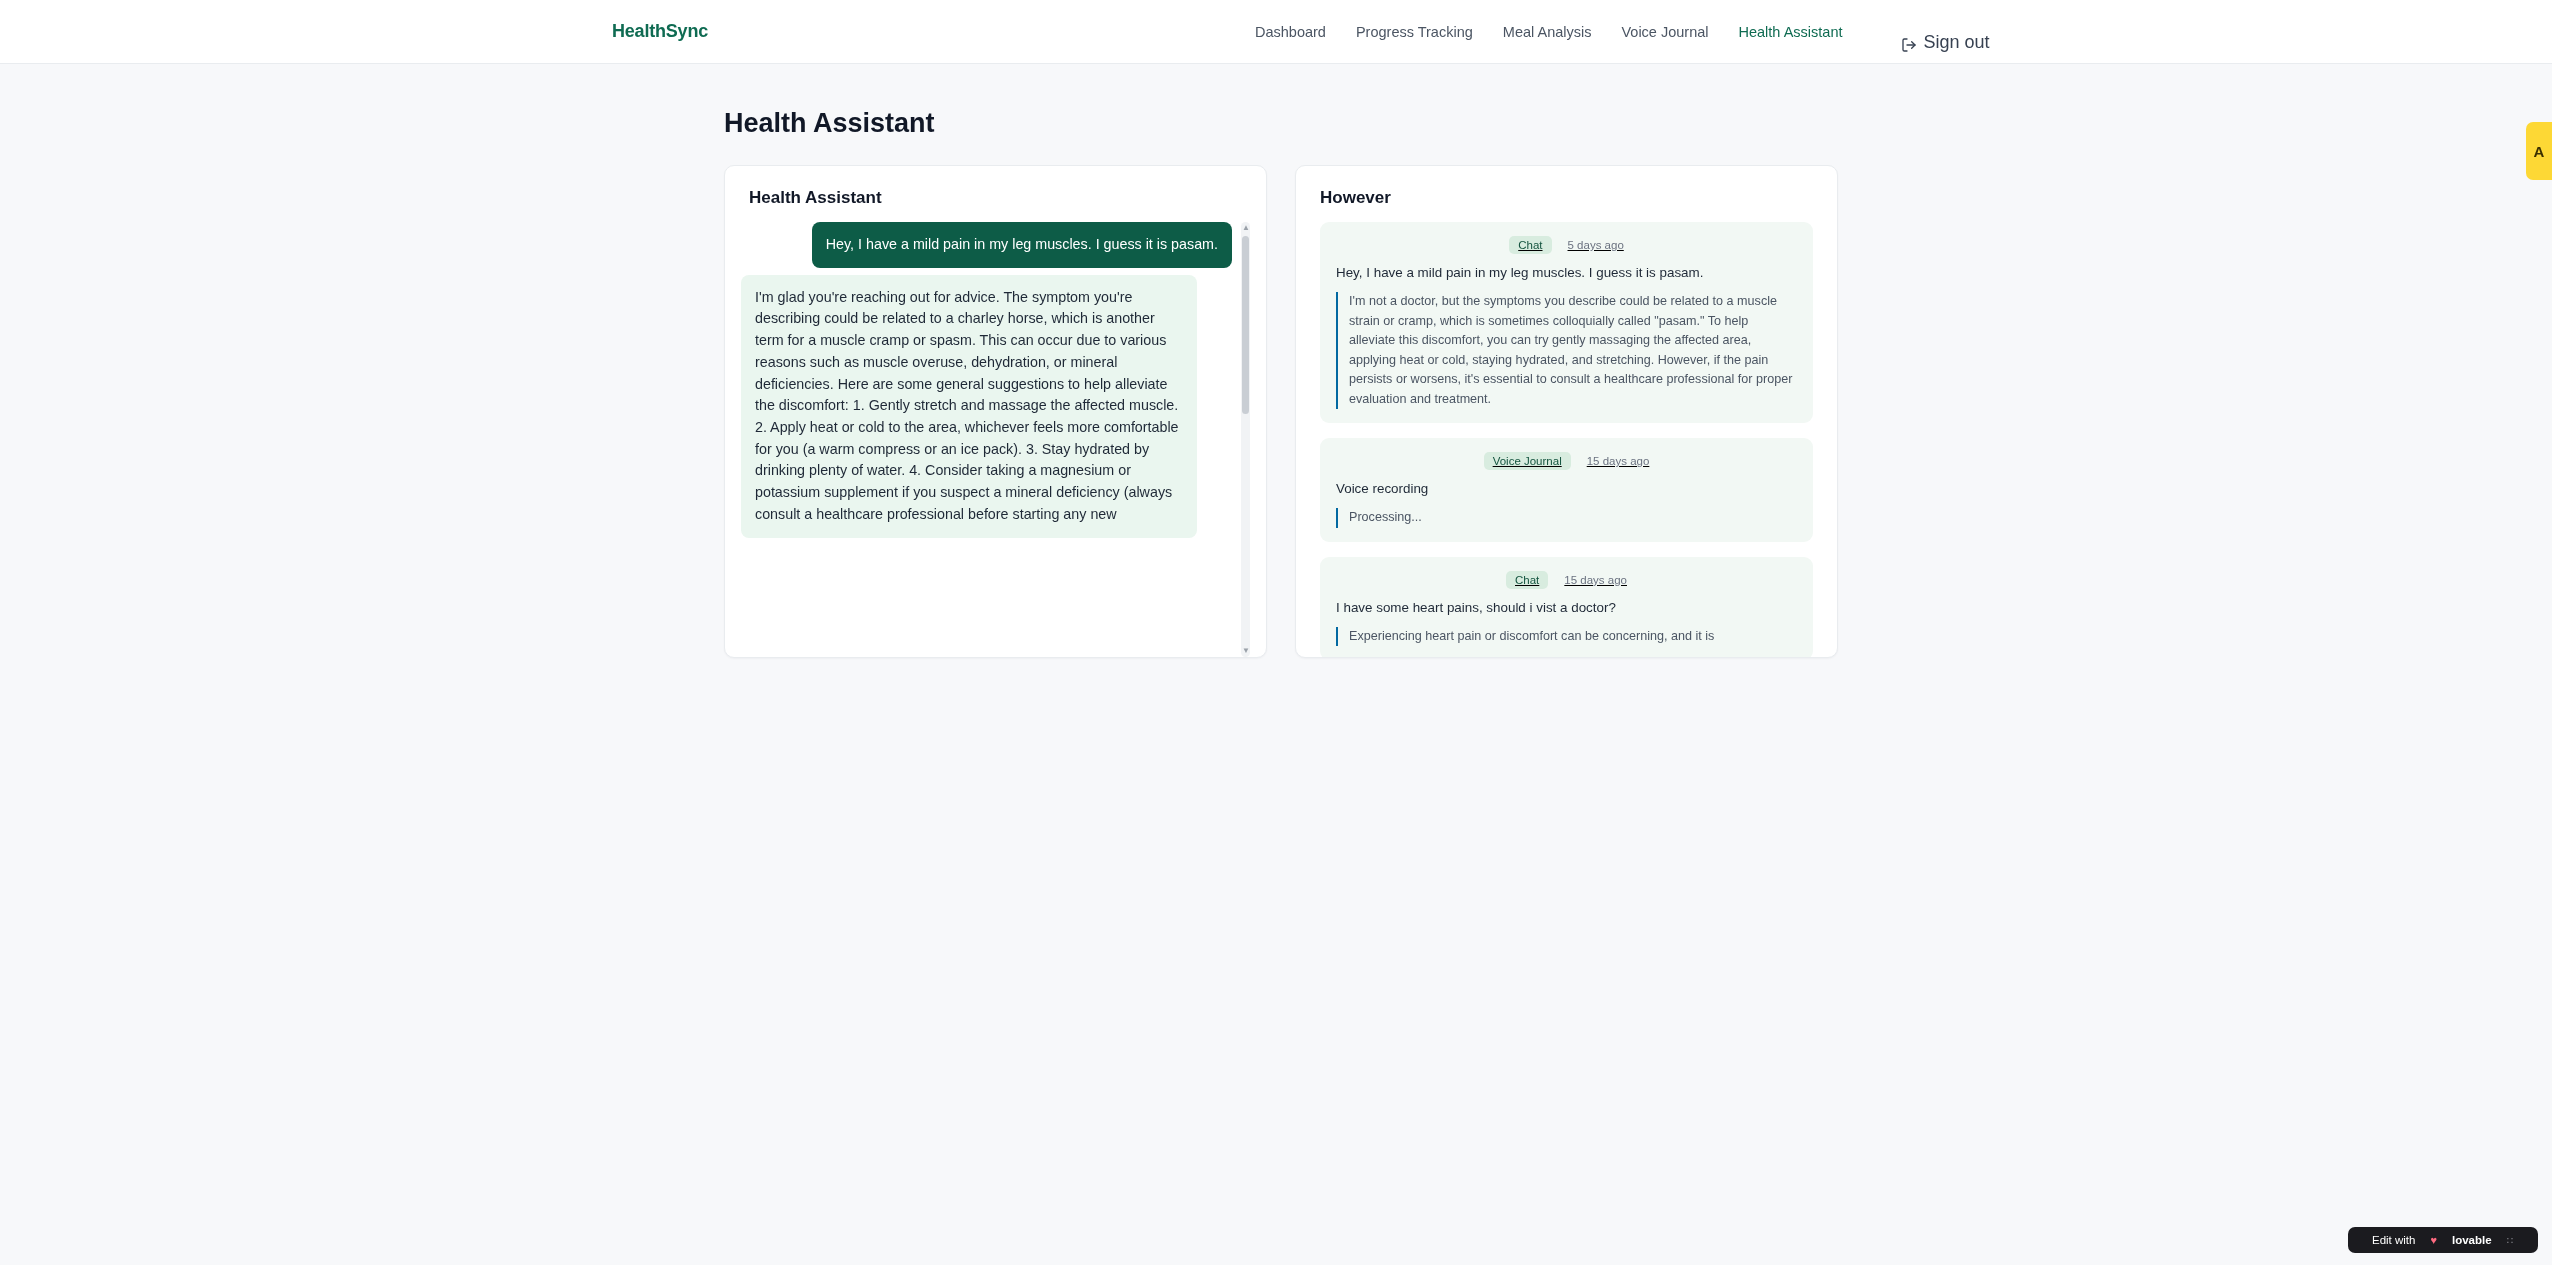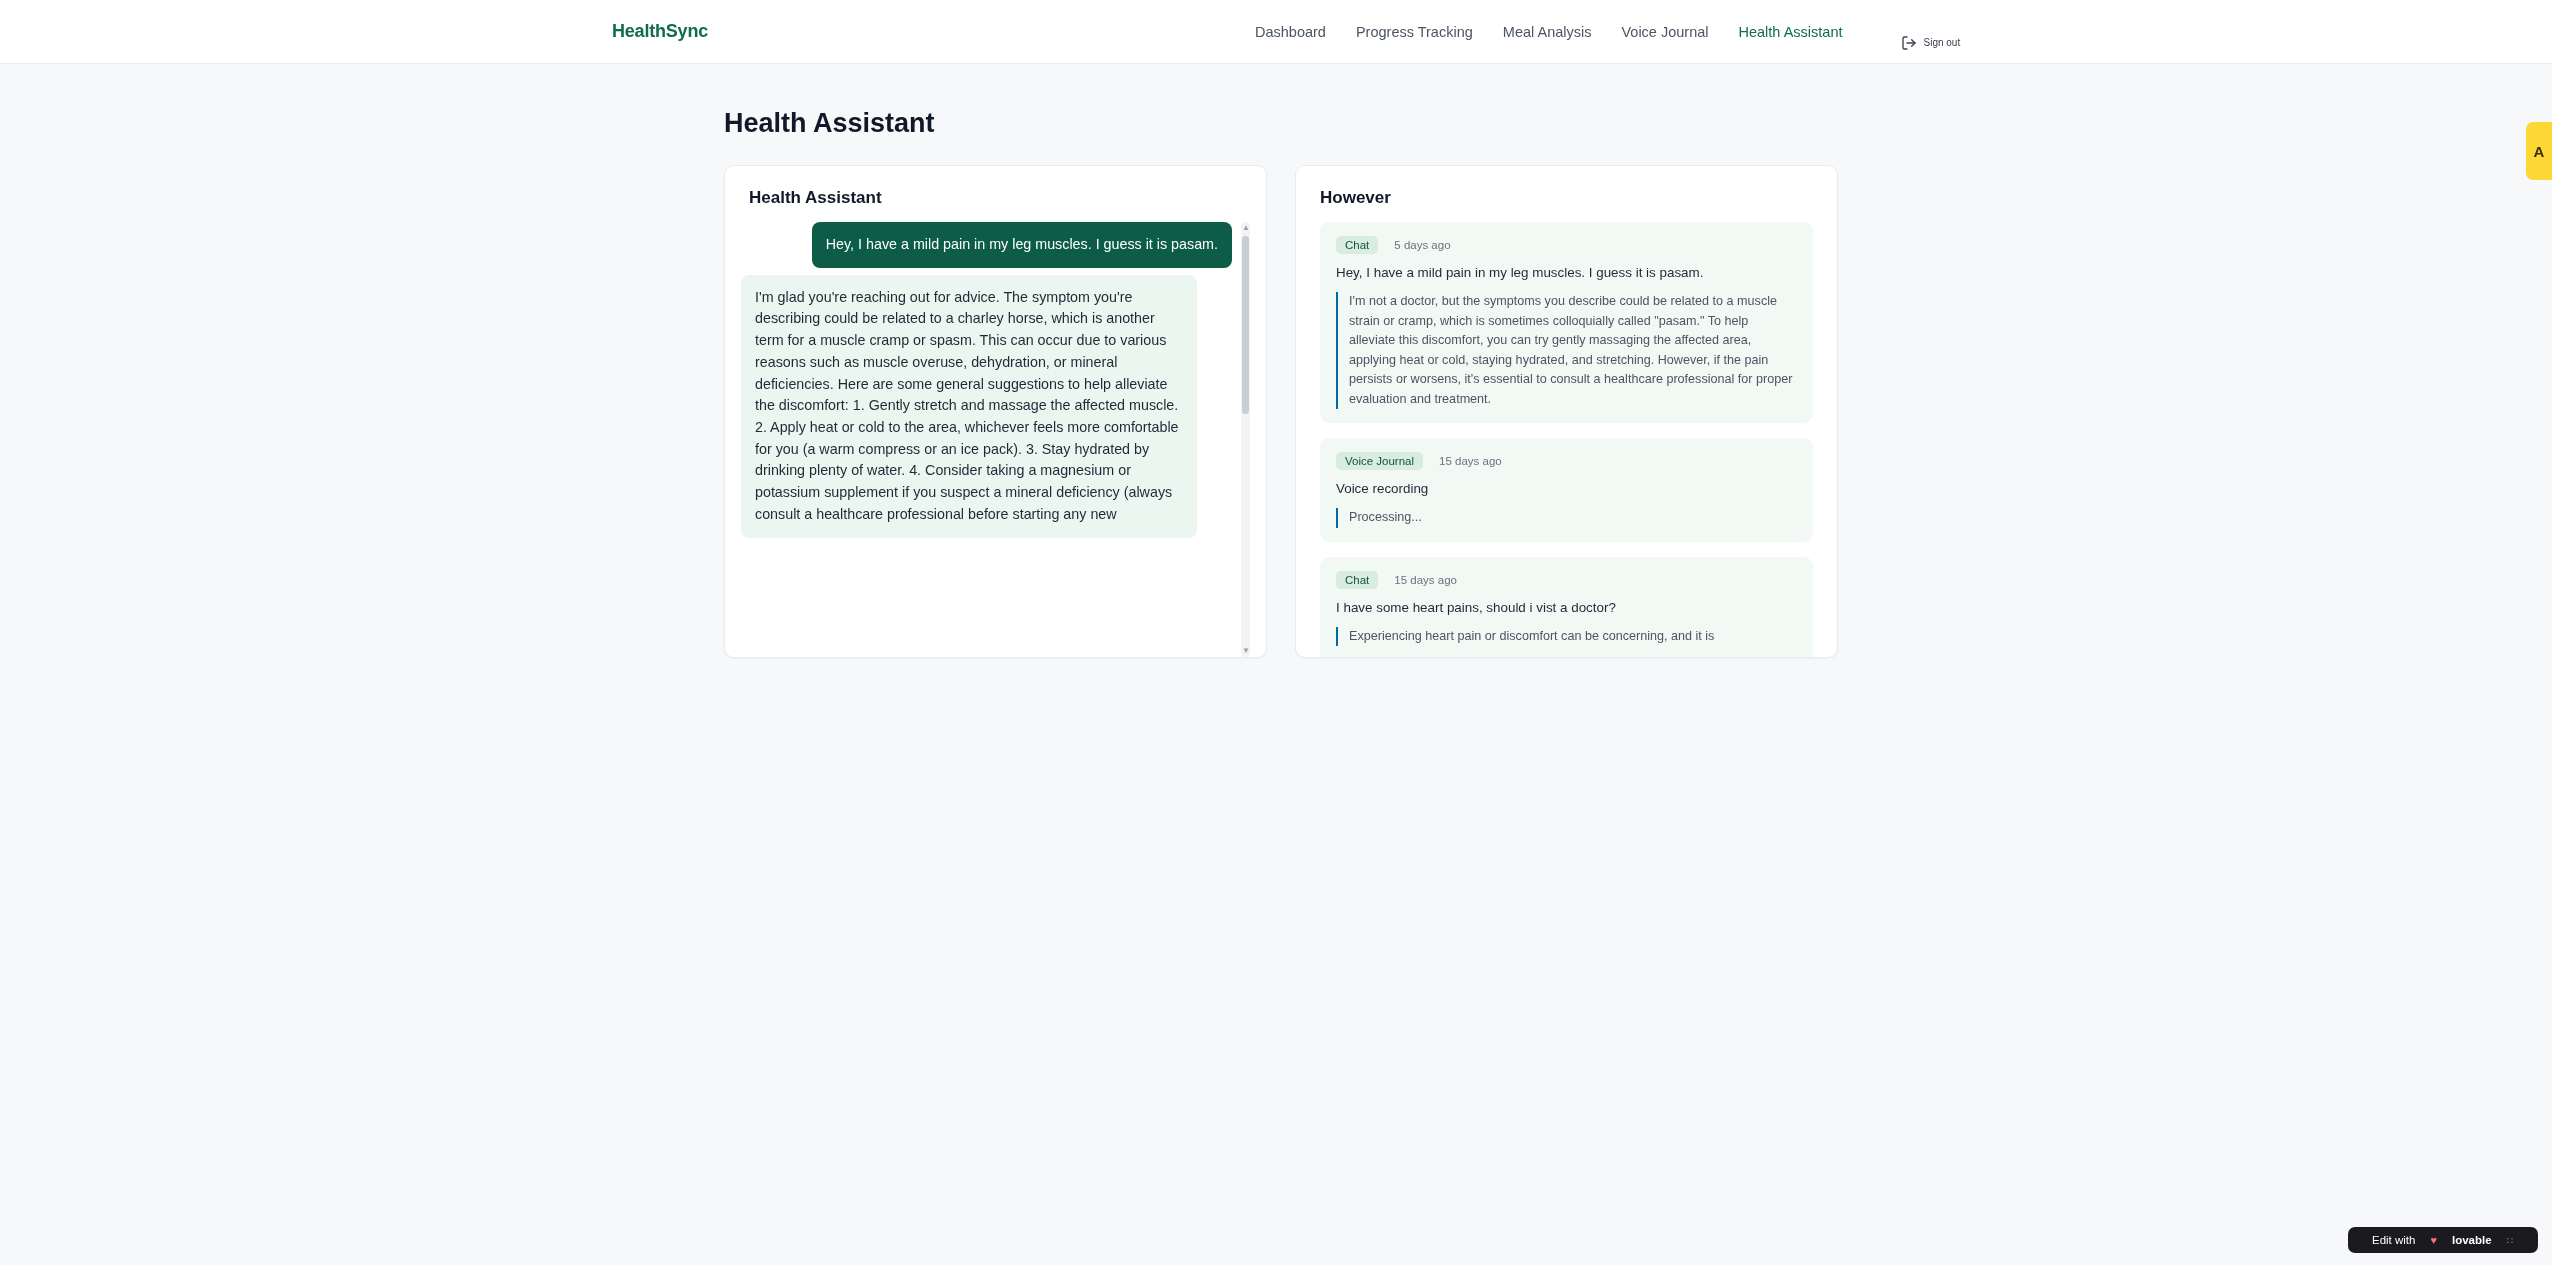--- a/index.html
+++ b/index.html
@@ -40,24 +40,24 @@
     color: #4b5563;
     text-decoration: none;
     white-space: nowrap;
   }
   .nav-link.active {
     color: #0f6b52;
     font-weight: 500;
   }
   .signout {
     display: flex;
-    align-items: center;
+    align-items: flex-end;
     gap: 7px;
     margin-left: 28px;
-    font-size: 10px;
+    font-size: 18px;
     color: #374151;
     white-space: nowrap;
     margin-top: 22px;
   }
   .signout svg { display: block; }
 
   
   .page {
     padding-top: 44px;
   }
@@ -176,22 +176,23 @@
   .history-list { padding: 0 24px 10px 24px; }
   .history-item {
     background: #f2f8f4;
     border-radius: 9px;
     padding: 14px 16px;
     margin-bottom: 15px;
   }
   .hist-head {
     display: flex;
     align-items: center;
-    justify-content: flex-start;
+    justify-content: center;
     margin-bottom: 9px;
+    text-decoration: underline;
   }
   .badge {
     background: #d8ecdf;
     color: #14543f;
     font-size: 11.5px;
     padding: 3px 9px;
     border-radius: 5px;
     font-weight: 500;
   }
   .hist-time { font-size: 11.5px; color: #6b7280; padding-left: 16px; }

